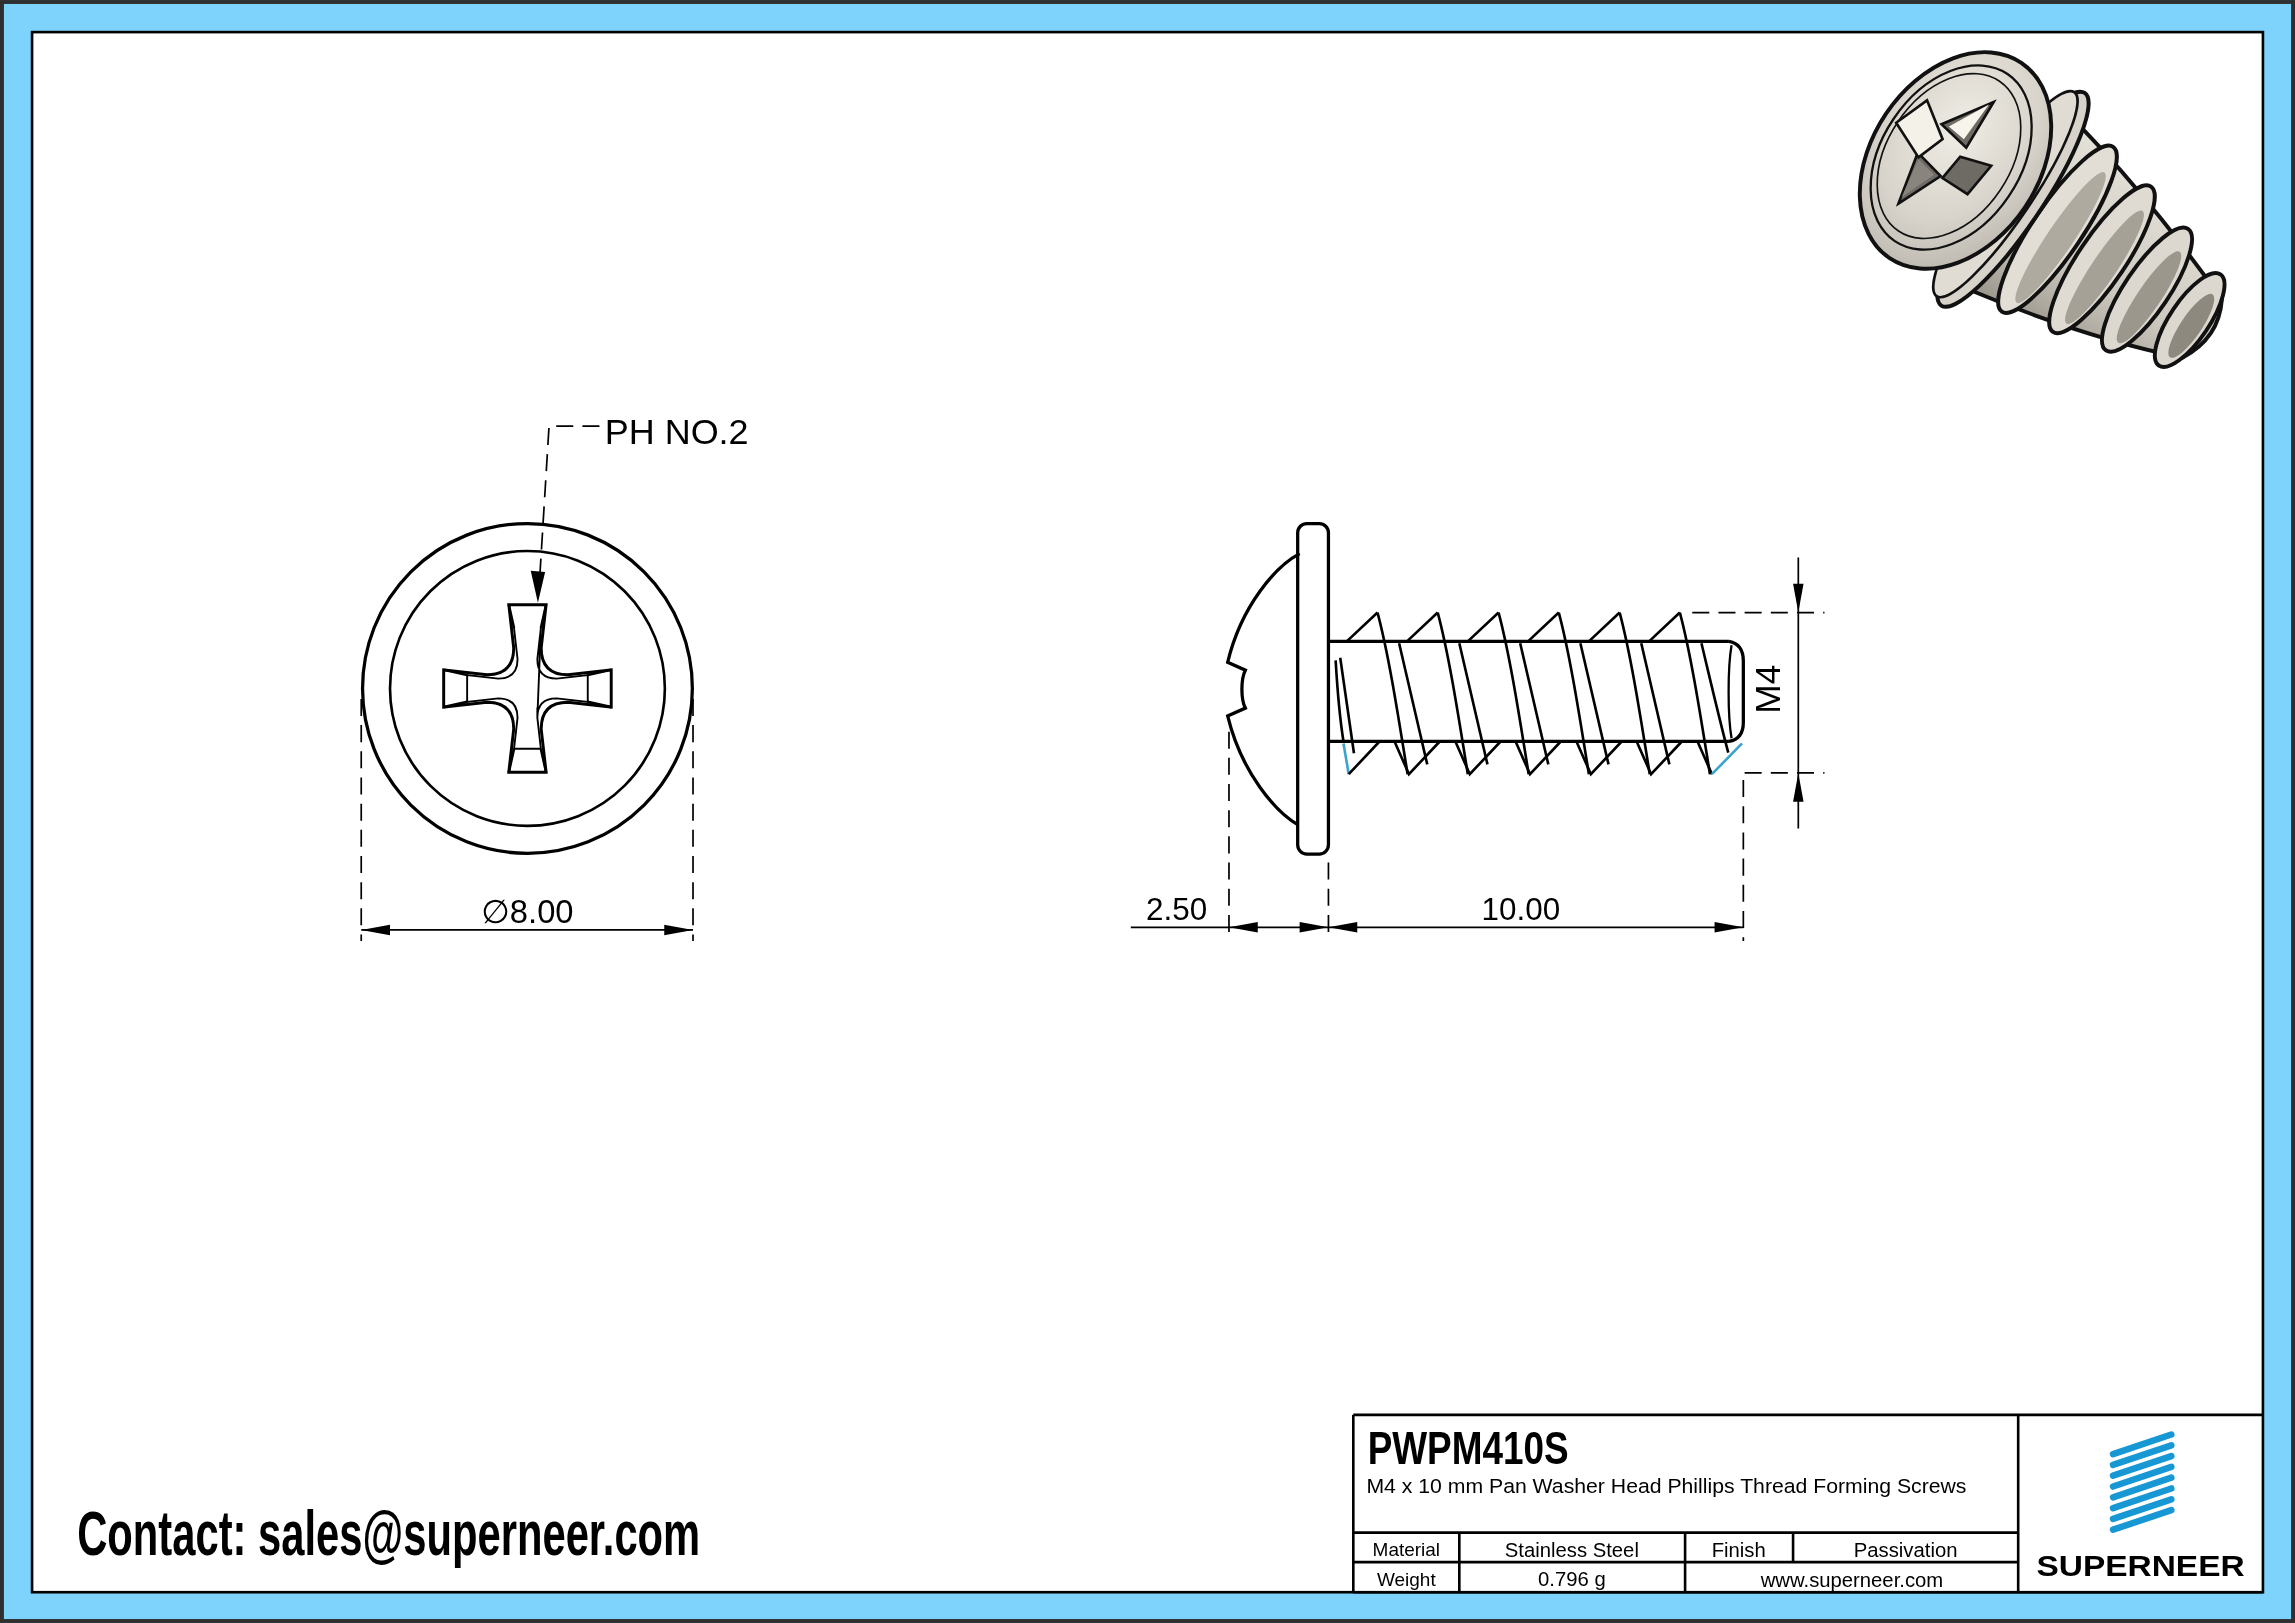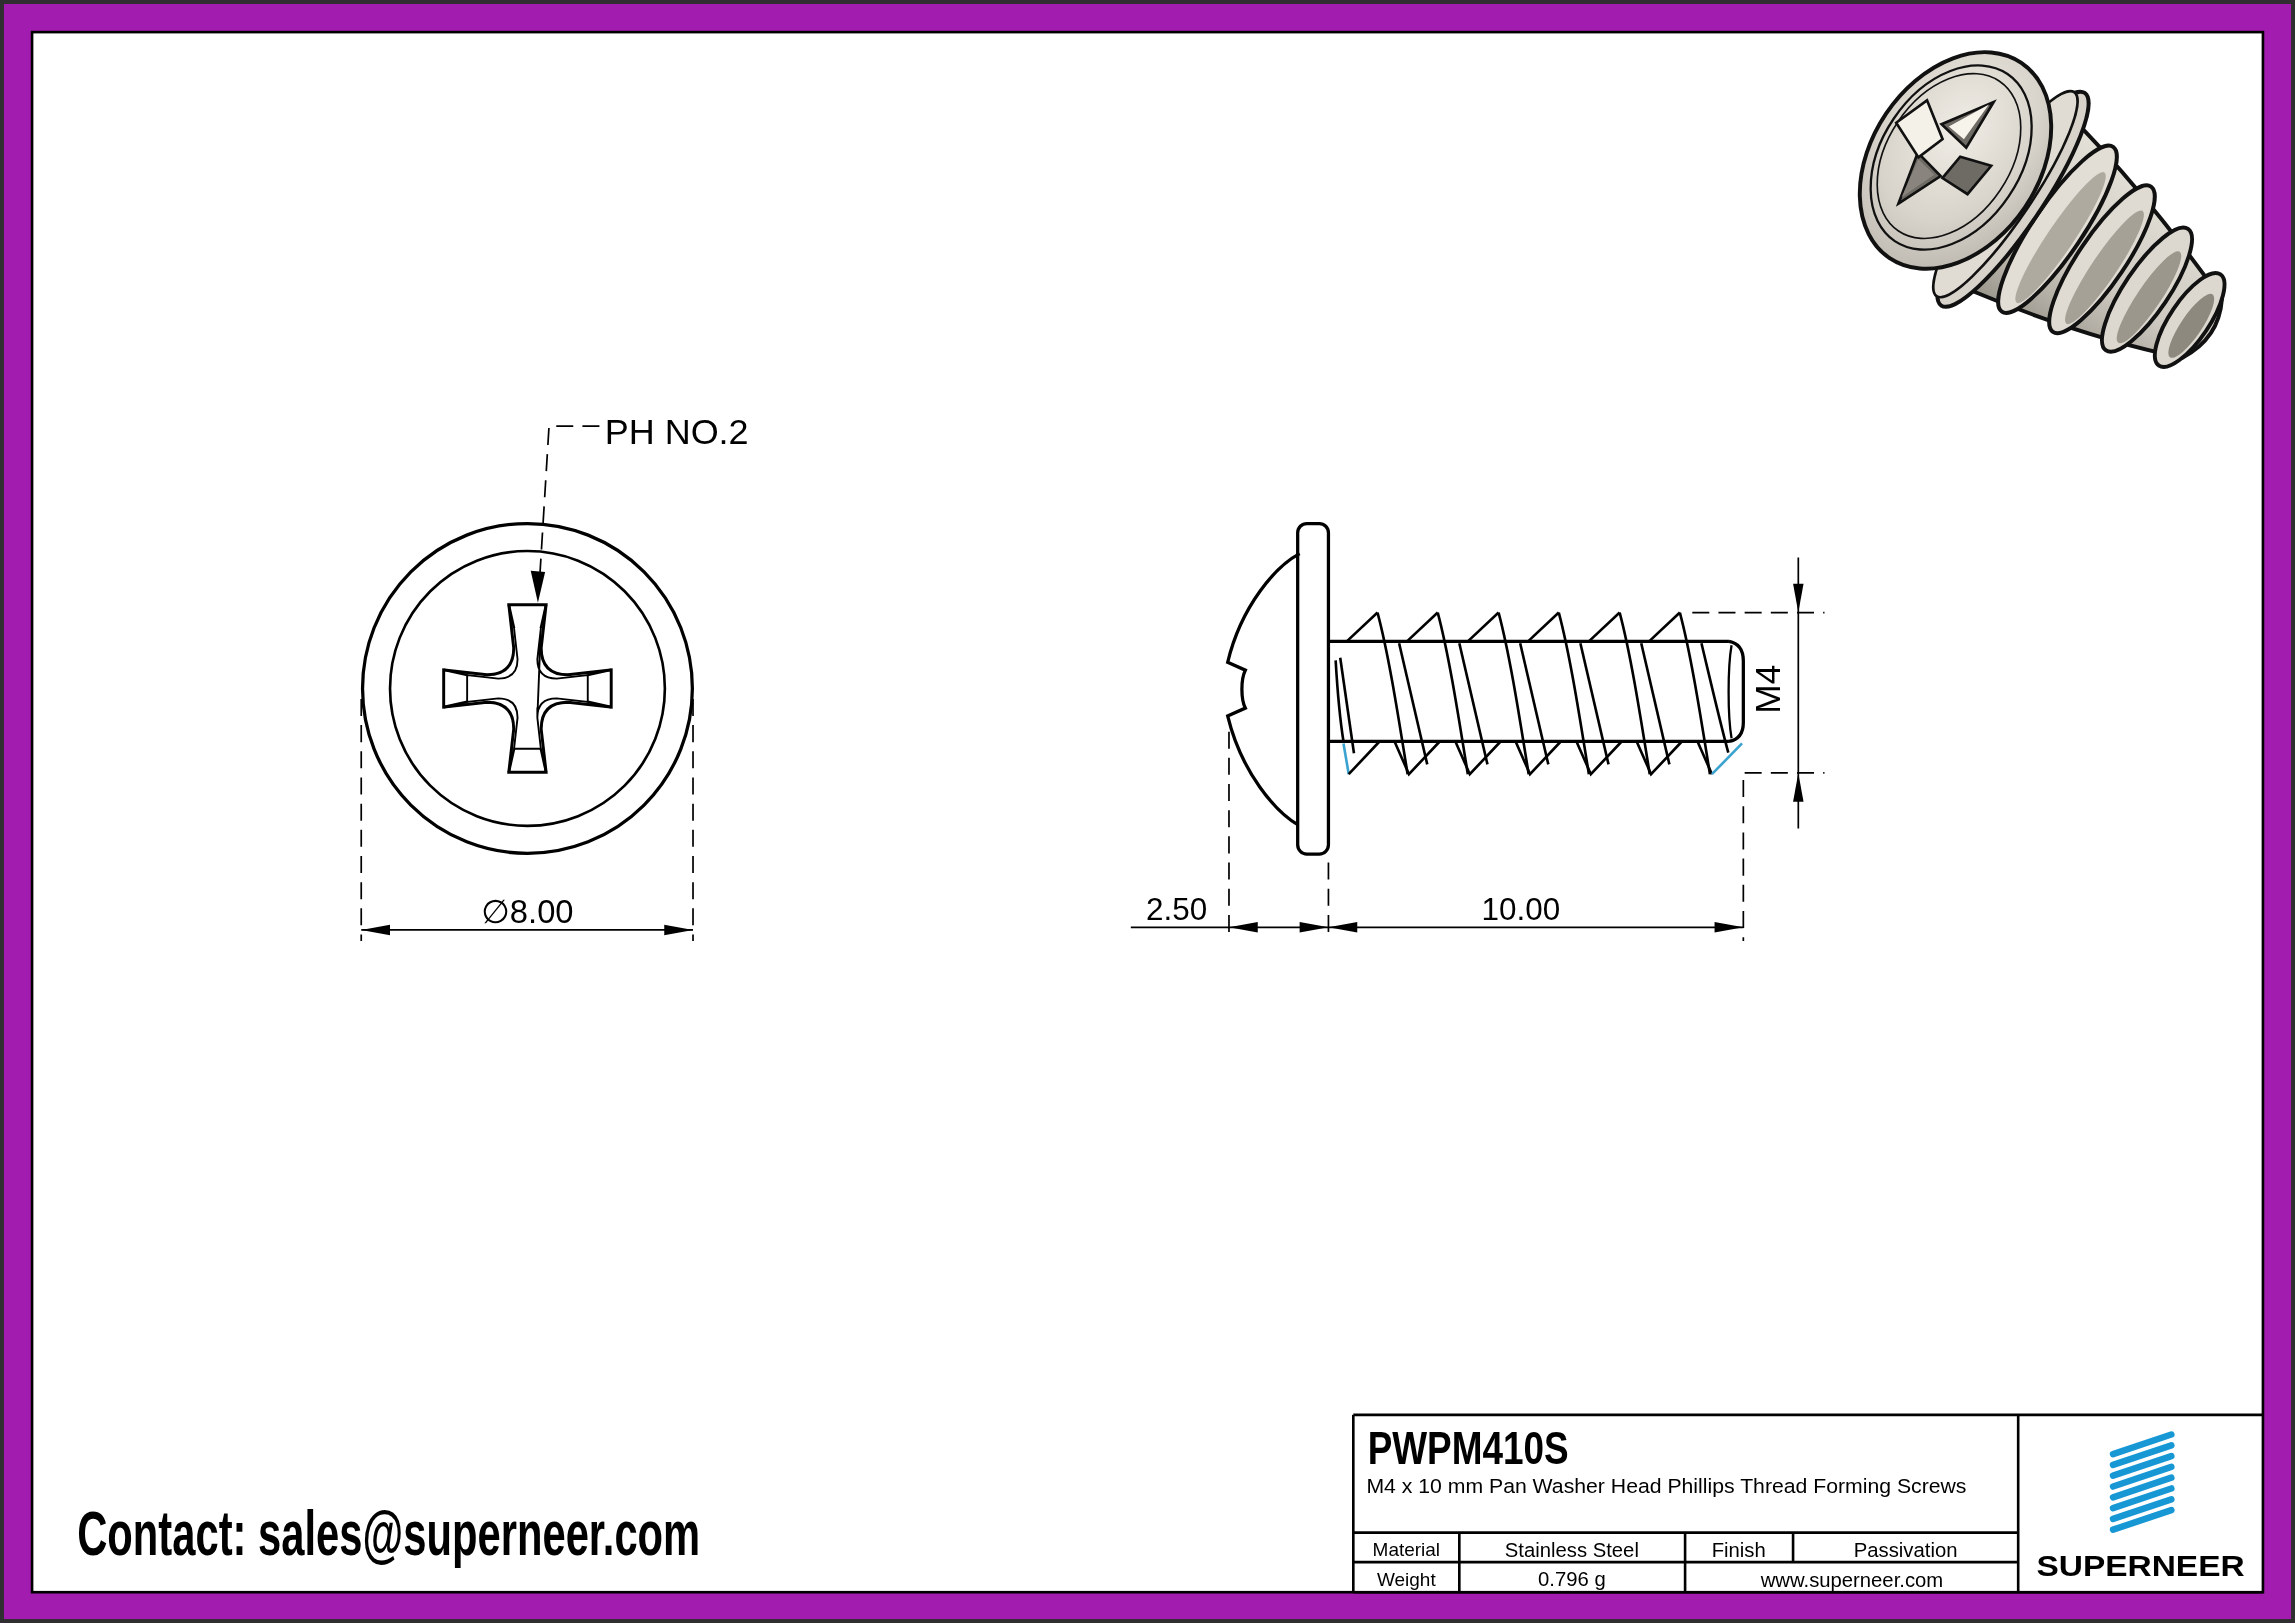--- a/index.html
+++ b/index.html
@@ -1,17 +1,17 @@
 <!DOCTYPE html>
 <html style="font-size:10.5px"><head>
 <meta charset="utf-8">
 <style>
   html,body{margin:0;padding:0;background:#ffffff;}
   body{font-family:"Liberation Sans", sans-serif;}
-  .sheet{position:relative;width:2295px;height:1623px;background:#a21caf;overflow:hidden;}
+  .sheet{position:relative;width:2295px;height:1623px;background:#7dd3fc;overflow:hidden;}
   .sheet > svg{position:absolute;left:0;top:0;}
   text{font-family:"Liberation Sans", sans-serif;fill:#000;}
   .ln{stroke:#000;fill:none;}
   .thick{stroke-width:5px;}
   .med{stroke-width:4px;}
   .dim{stroke-width:2.6px;}
   .dash{stroke-dasharray:26 14;}
   .arr{fill:#000;stroke:none;}
   .dimtxt{font-size:48px;}
 </style>

